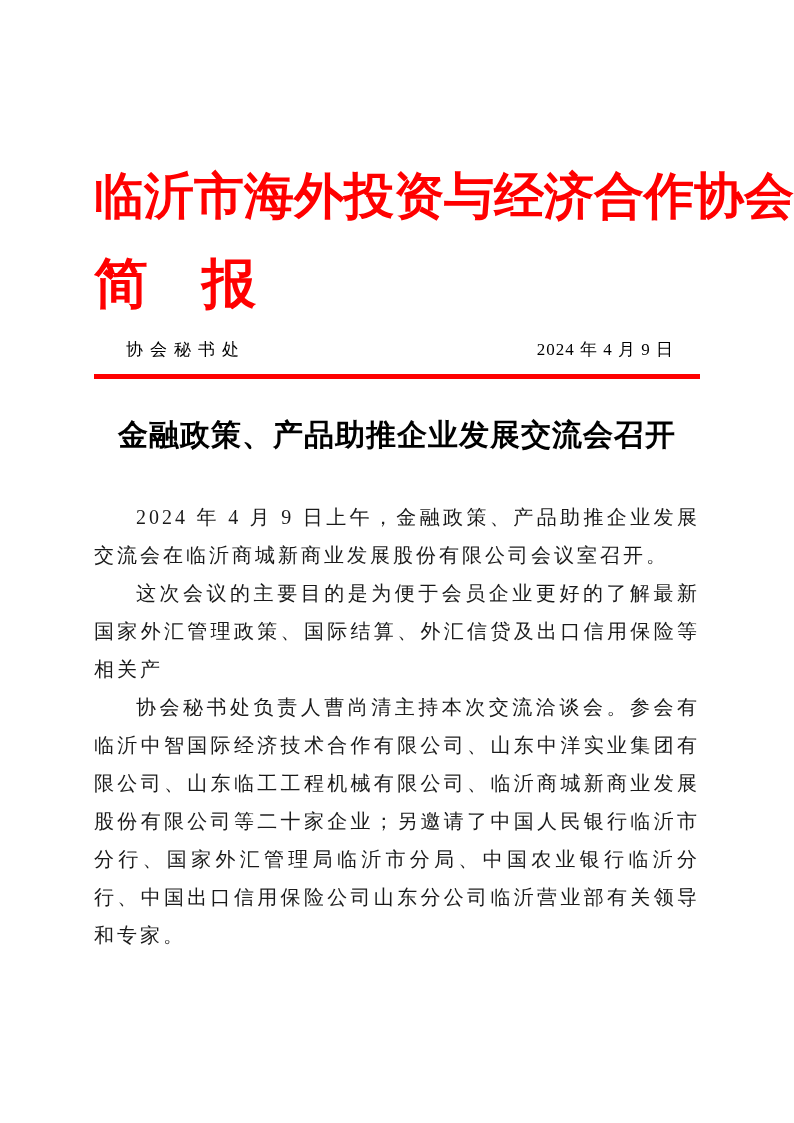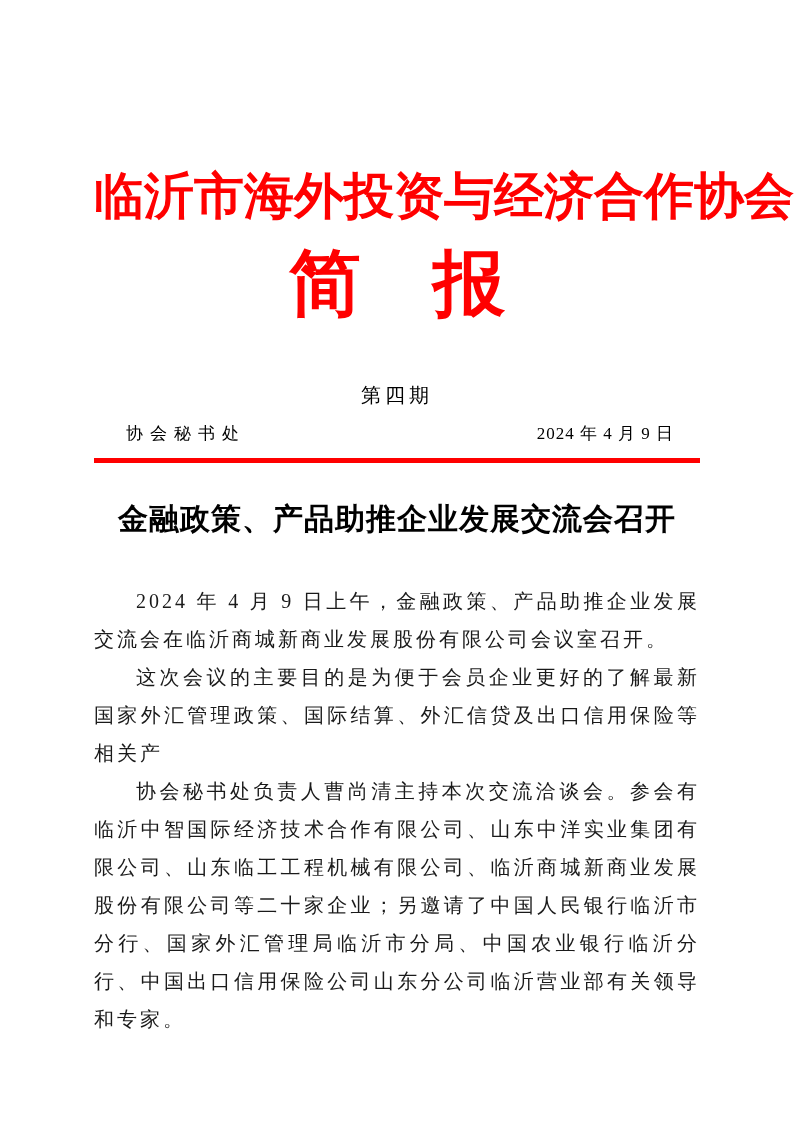--- a/index.html
+++ b/index.html
@@ -23,24 +23,23 @@
     font-size: 50px;
     line-height: 60px;
     font-weight: bold;
     text-align: center;
     white-space: nowrap;
     letter-spacing: 0px;
     font-family: "Liberation Serif", "DejaVu Serif", serif;
   }
   .bulletin-title {
     color: var(--accent);
-    font-size: 72px;
+    font-size: 54px;
     line-height: 80px;
     font-weight: bold;
-    text-align: center;
     margin-top: 18px;
     font-family: "Liberation Serif", "DejaVu Serif", serif;
   }
   .issue-line {
     margin-top: 58px;
     text-align: center;
     font-size: 20px;
     line-height: 26px;
     letter-spacing: 4px;
   }
@@ -86,21 +85,20 @@
 </style>
 </head>
 <body>
 
 <div class="page">
 
   <div class="org-title">临沂市海外投资与经济合作协会</div>
 
   <div class="bulletin-title">简　报</div>
 
-  <div class="issue-line">第四期</div>
 
   <div class="byline-row">
     <span class="issuer">协会秘书处</span>
     <span class="issue-date">2024 年 4 月 9 日</span>
   </div>
 
   <div class="red-rule"></div>
 
   <h1 class="headline">金融政策、产品助推企业发展交流会召开</h1>
 

